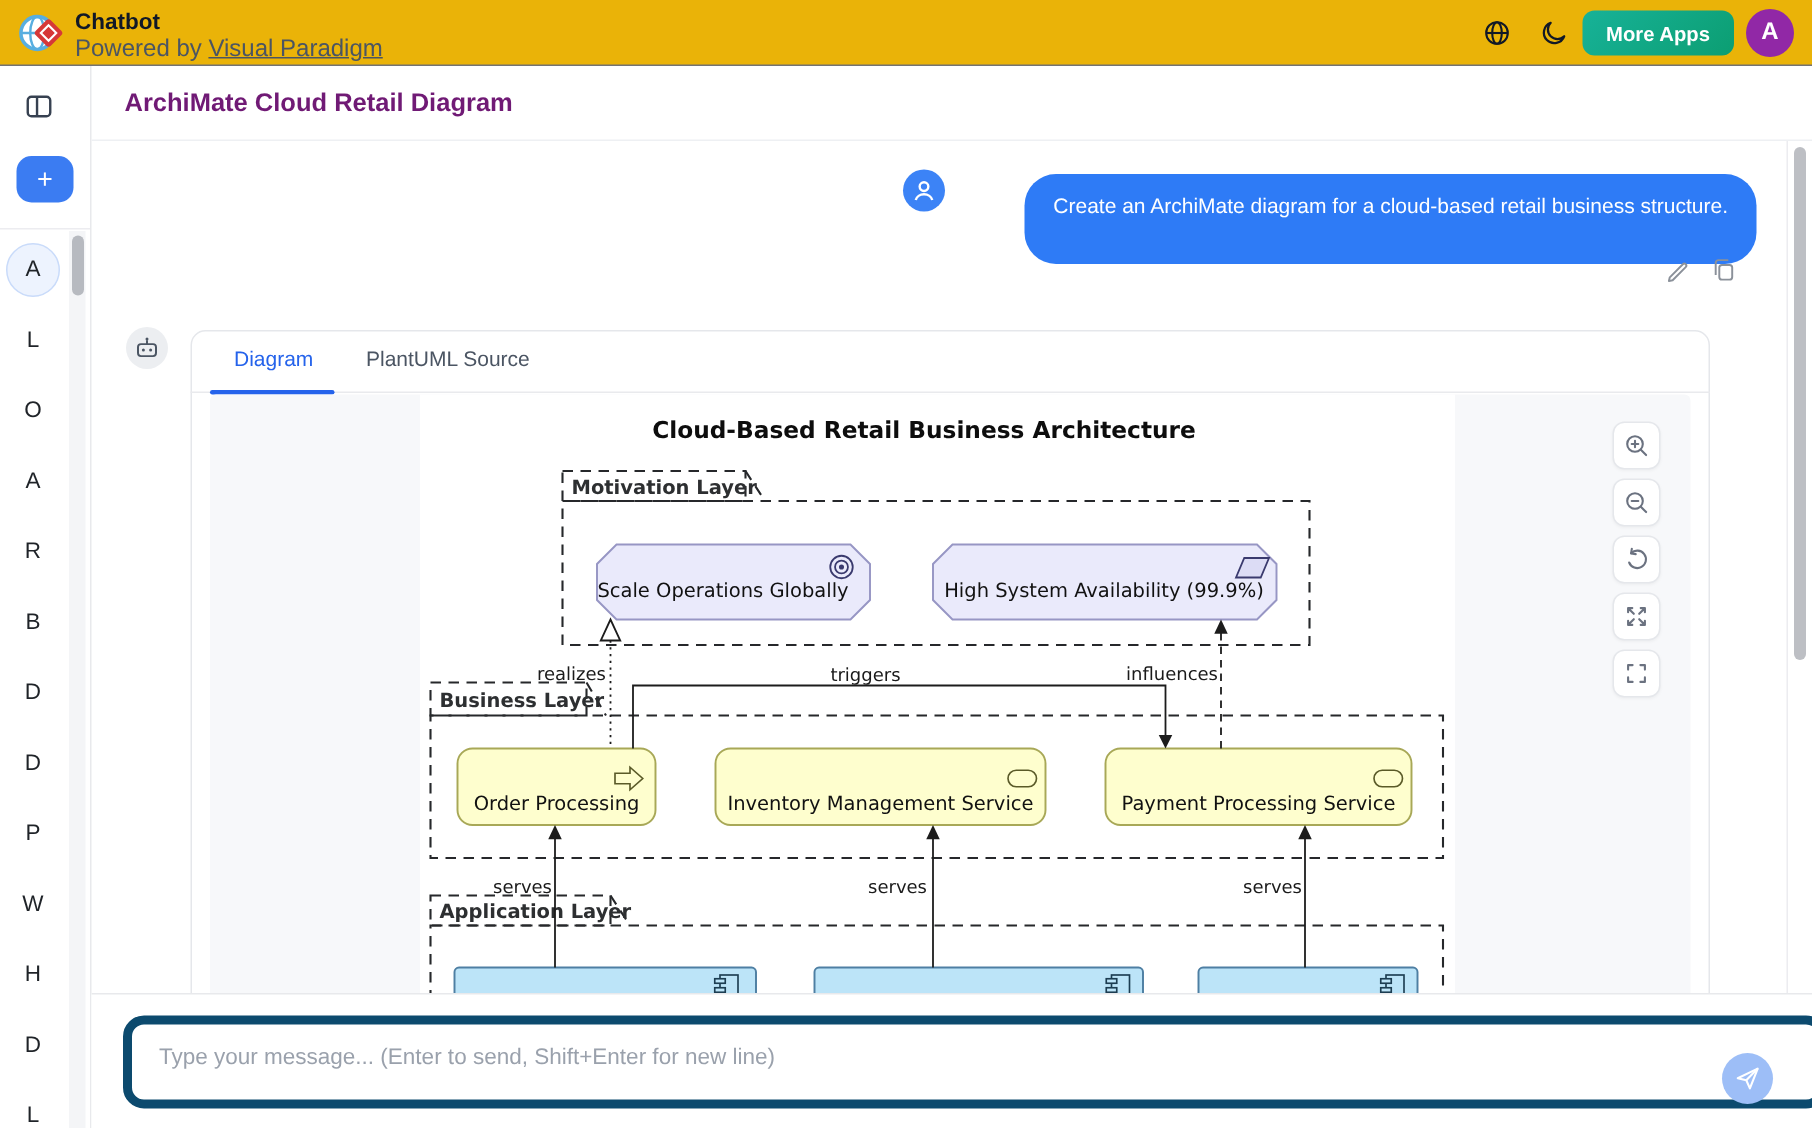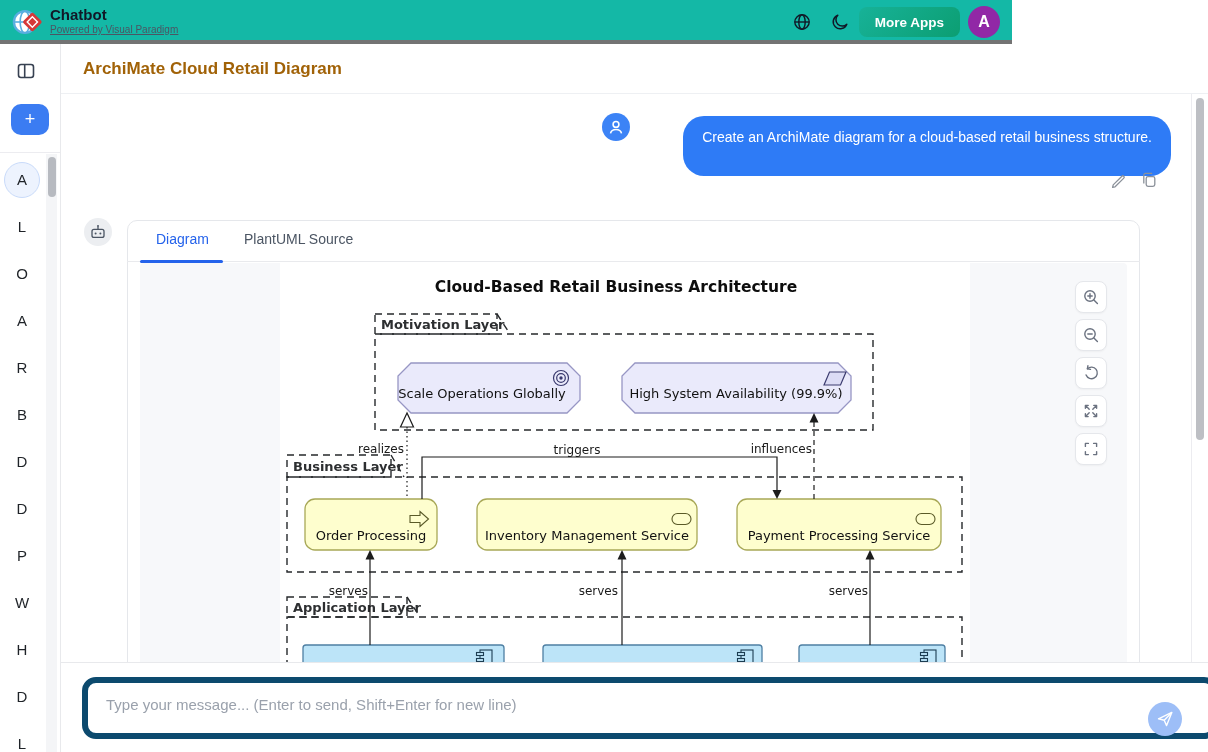--- a/index.html
+++ b/index.html
@@ -1,23 +1,23 @@
 <!DOCTYPE html>
 <html><head>
 <meta charset="utf-8">
 <style>
   * { margin:0; padding:0; box-sizing:border-box; }
   html,body { width:1208px; height:752px; background:#fff; font-family:"Liberation Sans",sans-serif; overflow:hidden; }
   .abs { position:absolute; }
   #app { position:relative; width:1208px; height:752px; background:#fff; }
 
   
-  #top-header { left:0; top:0; width:1012px; height:44px; background:#14b8a6; border-bottom:4px solid #737373; z-index:30; }
+  #top-header { left:0; top:0; width:1208px; height:44px; background:#eab308; border-bottom:1px solid #737373; z-index:30; }
   .brand-title { left:50px; top:6px; font-size:15px; font-weight:bold; color:#111827; }
-  .brand-sub { left:50px; top:24px; font-size:10px; color:#4b5563;text-decoration:underline; }
+  .brand-sub { left:50px; top:24px; font-size:16px; color:#4b5563; }
   .brand-sub a { color:#4b5563; text-decoration:underline; }
   .hdr-icon-btn { top:12px; width:20px; height:20px; cursor:pointer; }
   #more-apps { right:52px; top:7px; height:30px; padding:0 16px; border:none; border-radius:8px;
     background:linear-gradient(135deg,#17b298,#0c9e72); color:#fff; font-size:13.5px; font-weight:bold; cursor:pointer;margin-left:40px; }
   #hdr-avatar { right:12px; top:6px; width:32px; height:32px; border-radius:50%; background:#9128a6; color:#fff;
     font-size:16px; font-weight:bold; display:flex; align-items:center; justify-content:center; cursor:pointer; }
 
   
   #sidebar { left:0; top:44px; width:61px; height:708px; background:#fff; border-right:1px solid #e8e9ec; z-index:25; }
   #panel-toggle { left:16px; top:17px; width:20px; height:20px; cursor:pointer; }
@@ -25,21 +25,21 @@
     color:#fff; font-size:18px; cursor:pointer; line-height:29px; }
   #sidebar-divider { left:0; top:108px; width:60px; height:1px; background:#ececf0; }
   .side-item { left:0; width:44px; height:36px; text-align:center; line-height:36px; font-size:15px; font-weight:500;
     color:#1f2328; cursor:pointer; }
   .side-item.selected { left:4px; width:36px; border-radius:50%; background:#edf3fe; border:1px solid #c9dbfa; line-height:34px; }
   #side-scroll-track { left:46px; top:110px; width:11px; height:598px; background:#f4f5f7; }
   #side-scroll-thumb { left:48px; top:113px; width:8px; height:40px; background:#b7bac0; border-radius:4px; cursor:pointer; }
 
   
   #page-header { left:61px; top:44px; width:1147px; height:50px; background:#fff; border-bottom:1px solid #eef0f3; z-index:20; }
-  #page-title { left:22px; top:15px; font-size:17px; font-weight:bold; color:#a16207; }
+  #page-title { left:22px; top:15px; font-size:17px; font-weight:bold; color:#701a75; }
 
   
   #chat-area { left:61px; top:94px; width:1147px; height:568px; background:#fff; }
   #chat-scroll-border { left:1191px; top:94px; width:1px; height:568px; background:#ececf0; }
   #chat-scroll-thumb { left:1196px; top:98px; width:8px; height:342px; background:#bdbfc4; border-radius:4px; cursor:pointer; z-index:26; }
 
   #user-avatar { left:602px; top:113px; width:28px; height:28px; border-radius:50%; background:#3c83f6;
     display:flex; align-items:center; justify-content:center; }
   #user-bubble { right:37px; top:116px; height:60px; line-height:43px; padding:0 19px; border-radius:21px;
     background:#2e7bf6; color:#fff; font-size:14px; white-space:nowrap; }

